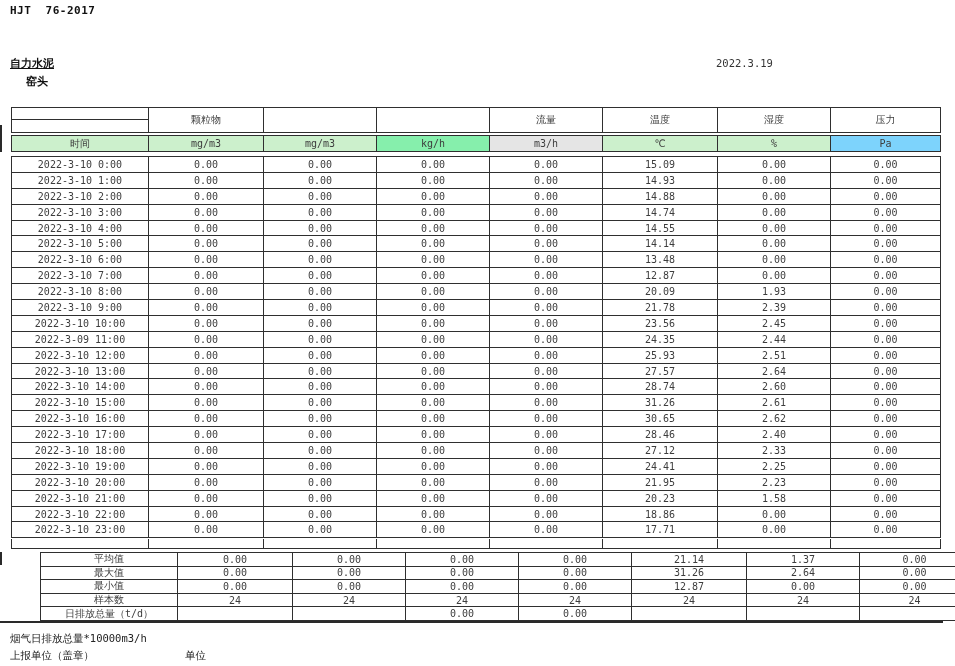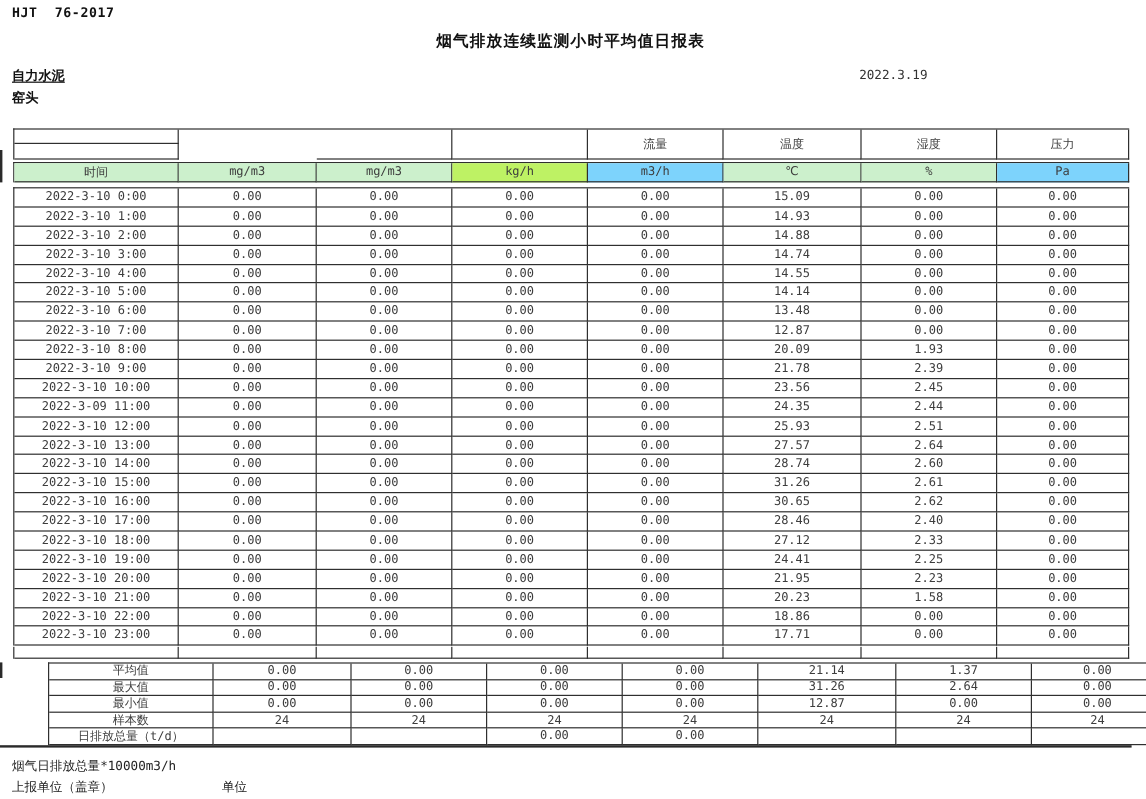--- a/index.html
+++ b/index.html
@@ -5,21 +5,21 @@
   * { margin:0; padding:0; box-sizing:border-box; }
   html,body { background:#ffffff; }
   .sheet {
     position:relative; width:939px; height:666px; background:#fff;
     font-family:"DejaVu Sans Mono","DejaVu Sans",monospace; color:#3d3d3d;
   }
   .txt { position:absolute; white-space:pre; }
   .doc-code { left:10px; top:4px; font-size:11px; font-weight:bold; color:#111; letter-spacing:0.5px; }
   .title { left:11px; top:25px; width:929px; text-align:center; font-size:13px; font-weight:bold; color:#111; letter-spacing:1px; }
   .company { left:10px; top:56px; font-size:11px; font-weight:bold; color:#111;text-decoration:underline; }
-  .station { left:10px; top:74px; font-size:11px; font-weight:bold; color:#111; }
+  .station { left:26px; top:74px; font-size:11px; font-weight:bold; color:#111; }
   .date    { left:716px; top:57px; font-size:10.5px; color:#333; }
   .footer-note { left:10px; top:632px; font-size:10.5px; color:#222; }
   .footer-report-unit { left:10px; top:649px; font-size:10.5px; color:#222; }
   .footer-unit { left:185px; top:649px; font-size:10.5px; color:#222; }
 
   .grid {
     position:absolute; left:11px; display:grid;
     grid-template-columns:137px 115px 113px 113px 113px 115px 113px 110px;
     border-left:1px solid #2f2f2f; border-top:1px solid #2f2f2f;
     background:#fff;
@@ -48,42 +48,42 @@
   .frag { position:absolute; left:0; width:2px; background:#2a2a2a; }
   .frag1 { top:125px; height:27px; }
   .frag2 { top:552px; height:13px; }
 </style>
 </head>
 <body>
 
 <div class="sheet">
 
   <div class="txt doc-code">HJT  76-2017</div>
-  <div class="txt title">烟气排放连续监测小时平均值日报表</div>
   <div class="txt company">自力水泥</div>
   <div class="txt station">窑头</div>
   <div class="txt date">2022.3.19</div>
 
   <div class="grid header-grid">
     <div class="cell sub0"></div>
+    <div class="cell hcell" style="grid-column:2">颗粒物</div>
     <div class="cell hcell" style="grid-column:3"></div>
     <div class="cell hcell" style="grid-column:4"></div>
     <div class="cell hcell" style="grid-column:5">流量</div>
     <div class="cell hcell" style="grid-column:6">温度</div>
     <div class="cell hcell" style="grid-column:7">湿度</div>
     <div class="cell hcell" style="grid-column:8">压力</div>
     <div class="cell sub1"></div>
   </div>
 
   <div class="grid unit-grid">
     <div class="cell ucell" style="background: rgb(204, 240, 204);">时间</div>
     <div class="cell ucell" style="background: rgb(204, 240, 204);">mg/m3</div>
     <div class="cell ucell" style="background: rgb(204, 240, 204);">mg/m3</div>
-    <div class="cell ucell" style="background: #bef264;">kg/h</div>
-    <div class="cell ucell" style="background: #7dd3fc;">m3/h</div>
+    <div class="cell ucell" style="background: #86efac;">kg/h</div>
+    <div class="cell ucell" style="background: #e5e5e5;">m3/h</div>
     <div class="cell ucell" style="background: rgb(204, 240, 204);">℃</div>
     <div class="cell ucell" style="background: rgb(204, 240, 204);">%</div>
     <div class="cell ucell" style="background: #7dd3fc;">Pa</div>
   </div>
 
   <div class="grid data-grid">
 
       <div class="row">
         <div class="cell">2022-3-10 0:00</div>
         <div class="cell">0.00</div>

